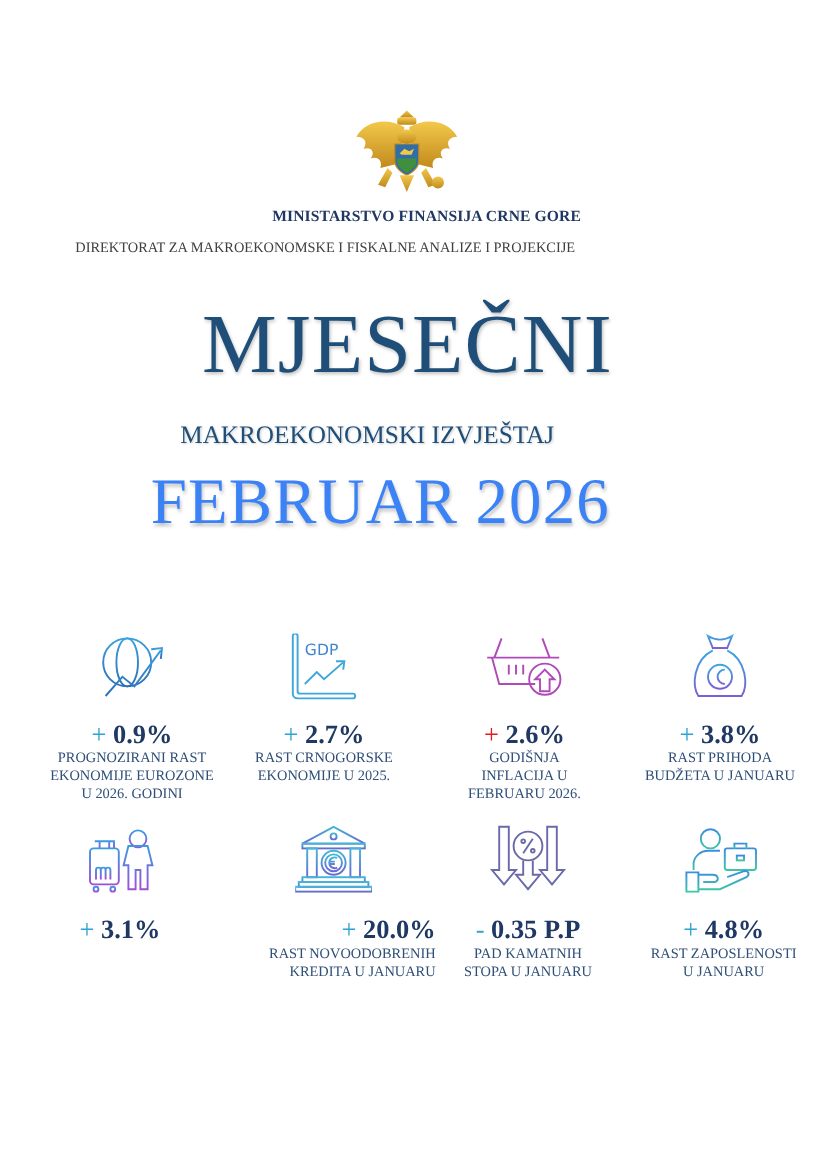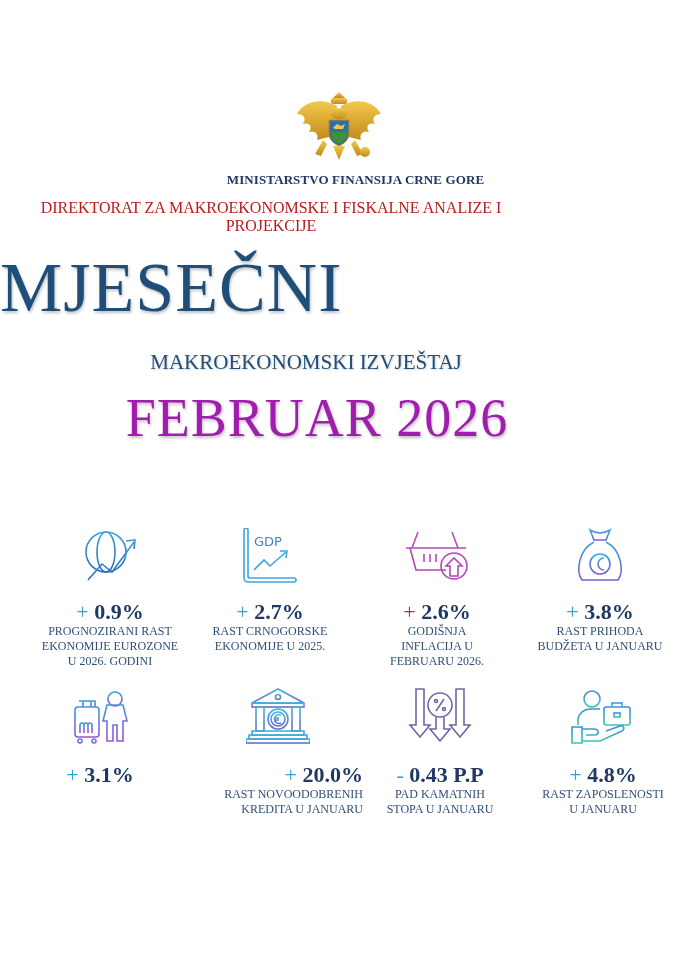--- a/index.html
+++ b/index.html
@@ -2,28 +2,28 @@
 <html><head>
 <meta charset="utf-8">
 <style>
   html, body { margin:0; padding:0; background:#ffffff; }
   body { width:679px; height:960px; position:relative; overflow:hidden;
          font-family:"Liberation Serif","DejaVu Serif",serif; color:#1f4e79; }
   .crest { position:absolute; left:293px; top:88px; width:92px; height:80px; }
   .ministry { position:absolute; top:172px; left:16px; width:679px; text-align:center;
               font-weight:bold; font-size:13px; color:#1f3864; letter-spacing:0.1px; }
   .directorate { position:absolute; top:199px; left:0; width:542px; text-align:center;
-                 font-size:16px; color:#b91c1c; }
-  .title { position:absolute; top:248px; left:0; width:679px; 
+                 font-size:12px; color:#404040; }
+  .title { position:absolute; top:248px; left:0; width:679px; text-align:center;
            font-size:70px; line-height:80px; color:#1f4e79; letter-spacing:1px;
            text-shadow:1px 2px 3px rgba(0,0,0,0.25); }
   .subtitle { position:absolute; top:350px; left:0; width:612px; text-align:center;
               font-size:21px; color:#1f4e79; text-shadow:1px 1px 2px rgba(0,0,0,0.2); }
   .date { position:absolute; top:386px; left:0; width:634px; text-align:center;
-          font-size:54px; line-height:64px; color:#a21caf; letter-spacing:1px;
+          font-size:54px; line-height:64px; color:#3b82f6; letter-spacing:1px;
           text-shadow:1px 2px 3px rgba(0,0,0,0.25); }
   .stat { position:absolute; width:170px; text-align:center; }
   .stat .icon { height:62px; display:flex; justify-content:center; align-items:flex-end; }
   .stat .value { font-size:22px; font-weight:bold; color:#1f3864; margin-top:16px; line-height:24px; }
   .stat .sign { font-weight:normal; color:#2ea3d5; }
   .stat .sign.red { color:#e11b22; }
   .stat .label { font-size:12px; color:#2f4f78; line-height:15px; margin-top:0; }
 </style>
 </head>
 <body>
@@ -215,21 +215,21 @@
         <path d="M8 2 v36 h-6 l10 12 l10 -12 h-6 v-36 z"></path>
         <path d="M48 2 v36 h-6 l10 12 l10 -12 h-6 v-36 z"></path>
         <path d="M28 30 v12 h-6 l10 12 l10 -12 h-6 v-12"></path>
         <circle cx="32" cy="18" r="12"></circle>
         <line x1="28" y1="24" x2="36" y2="12"></line>
         <circle cx="28" cy="14" r="1.5"></circle>
           <circle cx="36" cy="22" r="1.5"></circle>
       </g>
     </svg>
   </div>
-  <div class="value"><span class="sign">-</span> <span>0.43 P.P</span></div>
+  <div class="value"><span class="sign">-</span> <span>0.35 P.P</span></div>
   <div class="label">
       <div>PAD KAMATNIH</div>
       <div>STOPA U JANUARU</div>
     </div>
 </div>
 
 <div class="stat" style="left:518px; top:685px;">
   <div class="icon">
     <svg width="66" height="58" viewBox="0 0 66 58" fill="none" stroke-width="1.6">
       <defs>

